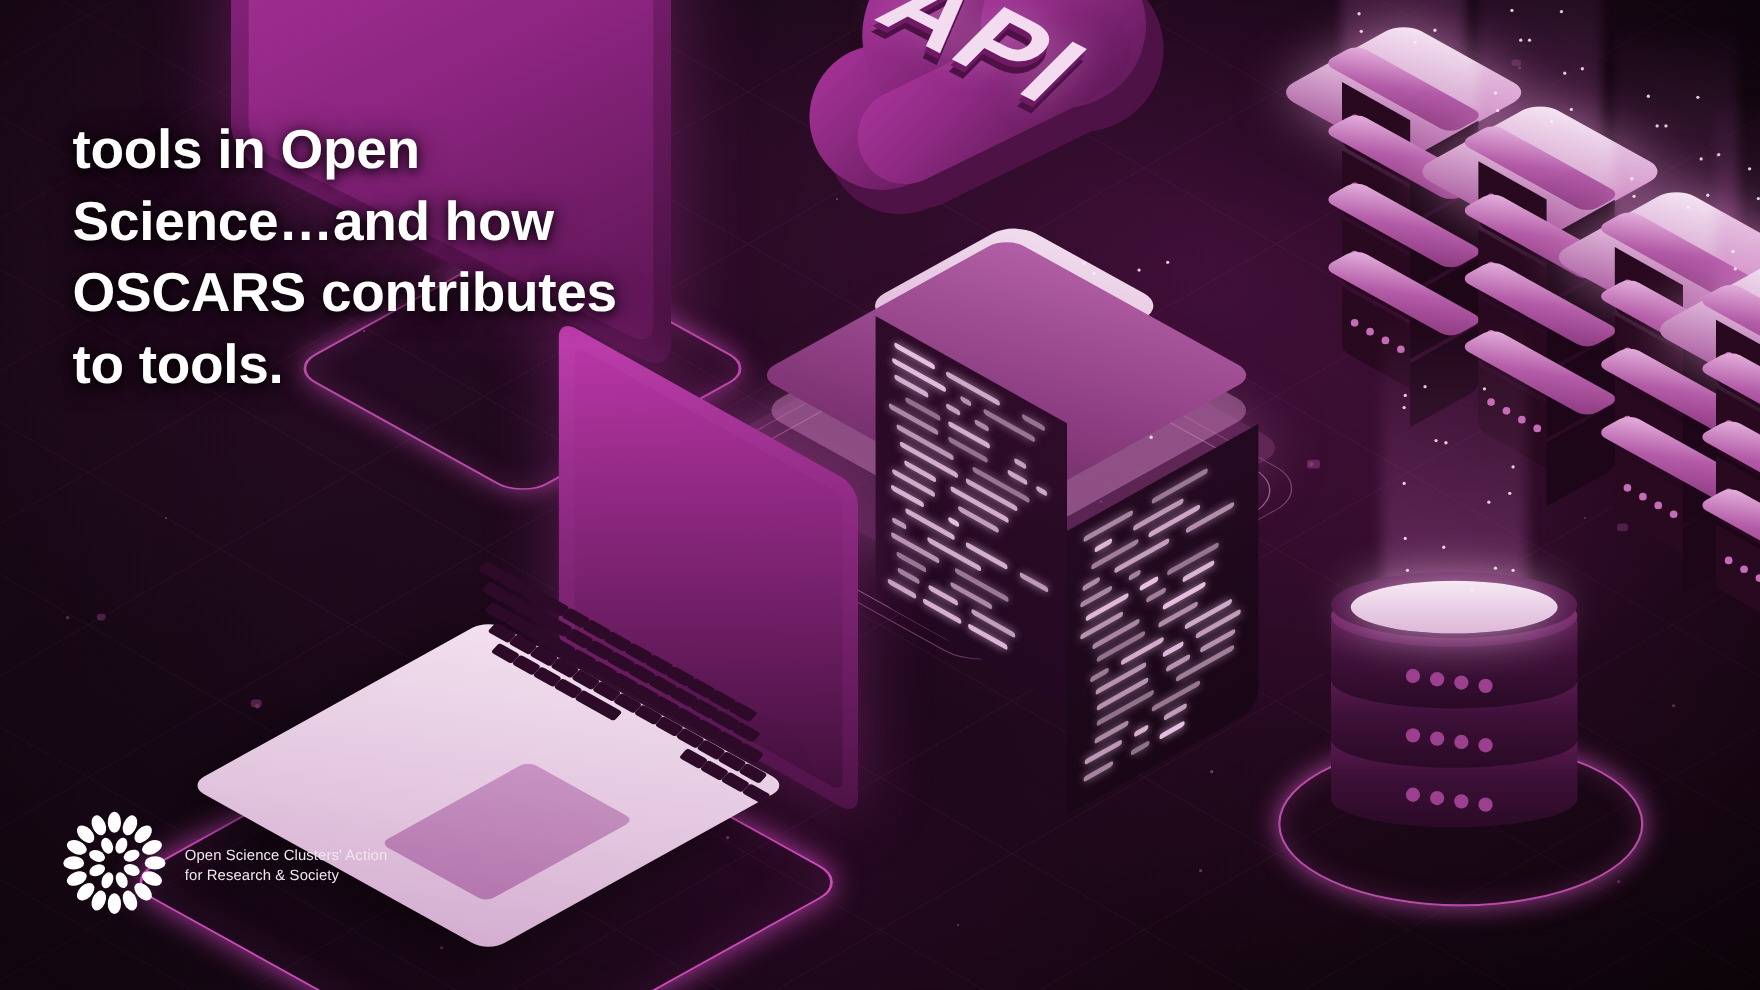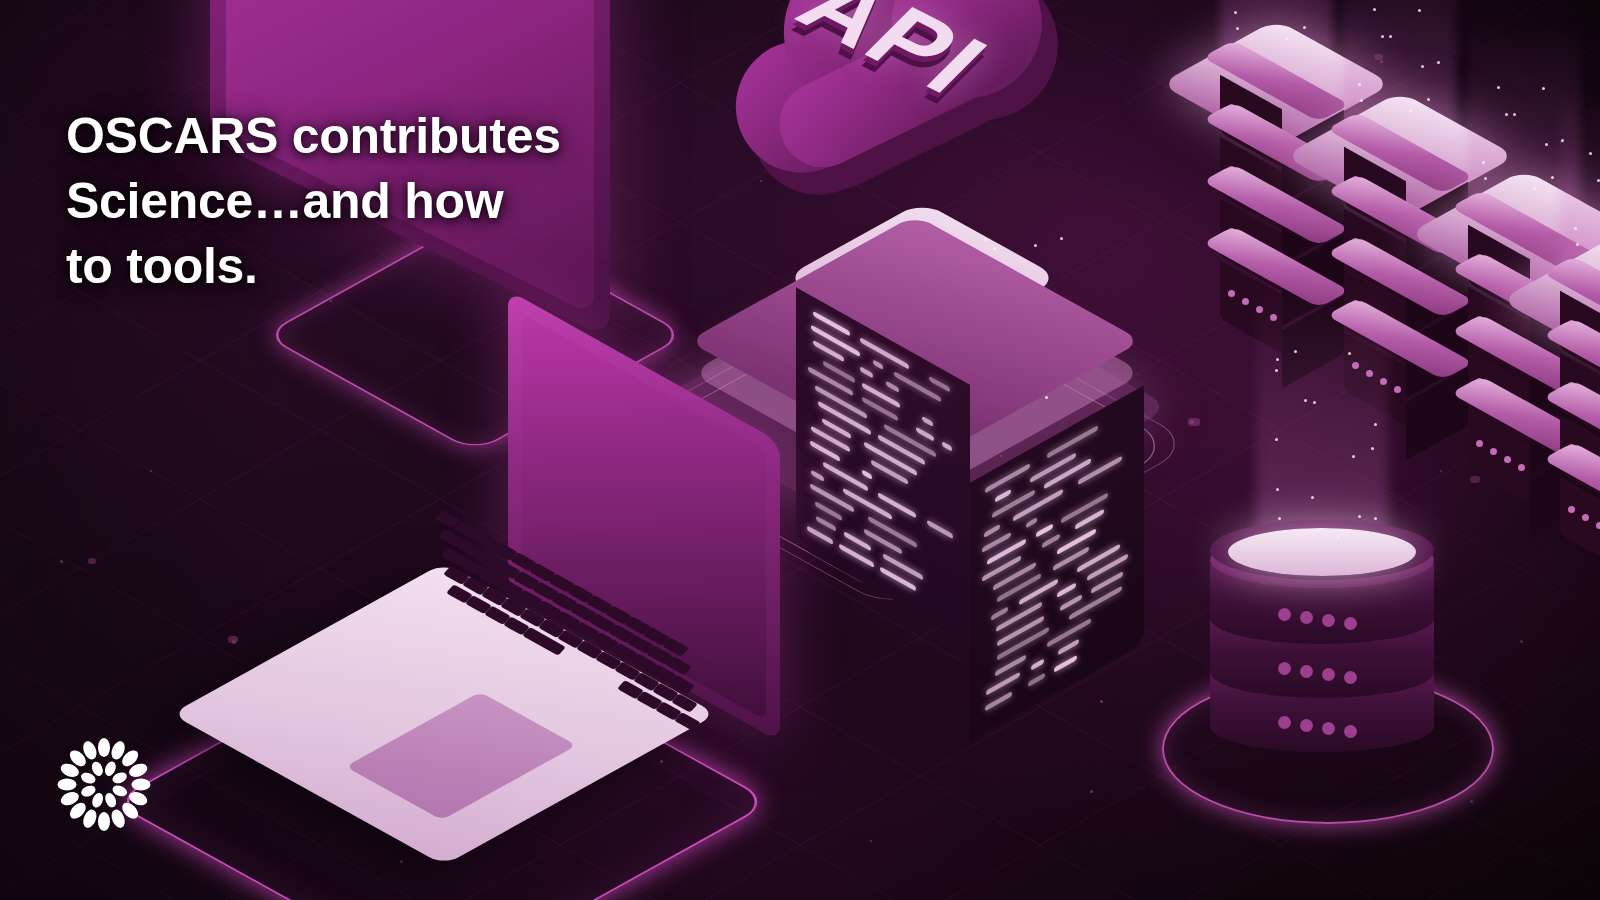--- a/index.html
+++ b/index.html
@@ -695,22 +695,23 @@
         <div class="key" style="left: 69px; top: 68px;"></div>
         <div class="key" style="left: 88px; top: 68px; width: 36px;"></div>
         <div class="key" style="left: 183px; top: 68px;"></div>
         <div class="key" style="left: 202px; top: 68px;"></div>
         <div class="key" style="left: 221px; top: 68px;"></div>
         <div class="key" style="left: 240px; top: 68px;"></div>
       </div>
   </div>
 
   <div class="headline" id="headline">
+      <span class="ln">tools in Open</span>
+      <span class="ln">Science…and how</span>
       <span class="ln">OSCARS contributes</span>
-      <span class="ln">Science…and how</span>
       <span class="ln">to tools.</span>
     </div>
 
   <div class="logo">
     <div class="logo-mark" id="logo-mark">
         <div class="pet" style="width: 12px; height: 19px; margin-left: -6px; margin-top: -9.5px; transform: rotate(0deg) translateY(-37px);"></div>
         <div class="pet" style="width: 12px; height: 19px; margin-left: -6px; margin-top: -9.5px; transform: rotate(22.5deg) translateY(-37px);"></div>
         <div class="pet" style="width: 12px; height: 19px; margin-left: -6px; margin-top: -9.5px; transform: rotate(45deg) translateY(-37px);"></div>
         <div class="pet" style="width: 12px; height: 19px; margin-left: -6px; margin-top: -9.5px; transform: rotate(67.5deg) translateY(-37px);"></div>
         <div class="pet" style="width: 12px; height: 19px; margin-left: -6px; margin-top: -9.5px; transform: rotate(90deg) translateY(-37px);"></div>
@@ -728,16 +729,20 @@
         <div class="pet" style="width: 10px; height: 15px; margin-left: -5px; margin-top: -7.5px; transform: rotate(22deg) translateY(-17px);"></div>
         <div class="pet" style="width: 10px; height: 15px; margin-left: -5px; margin-top: -7.5px; transform: rotate(67deg) translateY(-17px);"></div>
         <div class="pet" style="width: 10px; height: 15px; margin-left: -5px; margin-top: -7.5px; transform: rotate(112deg) translateY(-17px);"></div>
         <div class="pet" style="width: 10px; height: 15px; margin-left: -5px; margin-top: -7.5px; transform: rotate(157deg) translateY(-17px);"></div>
         <div class="pet" style="width: 10px; height: 15px; margin-left: -5px; margin-top: -7.5px; transform: rotate(202deg) translateY(-17px);"></div>
         <div class="pet" style="width: 10px; height: 15px; margin-left: -5px; margin-top: -7.5px; transform: rotate(247deg) translateY(-17px);"></div>
         <div class="pet" style="width: 10px; height: 15px; margin-left: -5px; margin-top: -7.5px; transform: rotate(292deg) translateY(-17px);"></div>
         <div class="pet" style="width: 10px; height: 15px; margin-left: -5px; margin-top: -7.5px; transform: rotate(337deg) translateY(-17px);"></div>
       </div>
     <div class="logo-text">
+      <div class="logo-tag">
+        <div>Open Science Clusters' Action</div>
+        <div>for Research &amp; Society</div>
+      </div>
     </div>
   </div>
 
 </div>
 
 </body></html>

